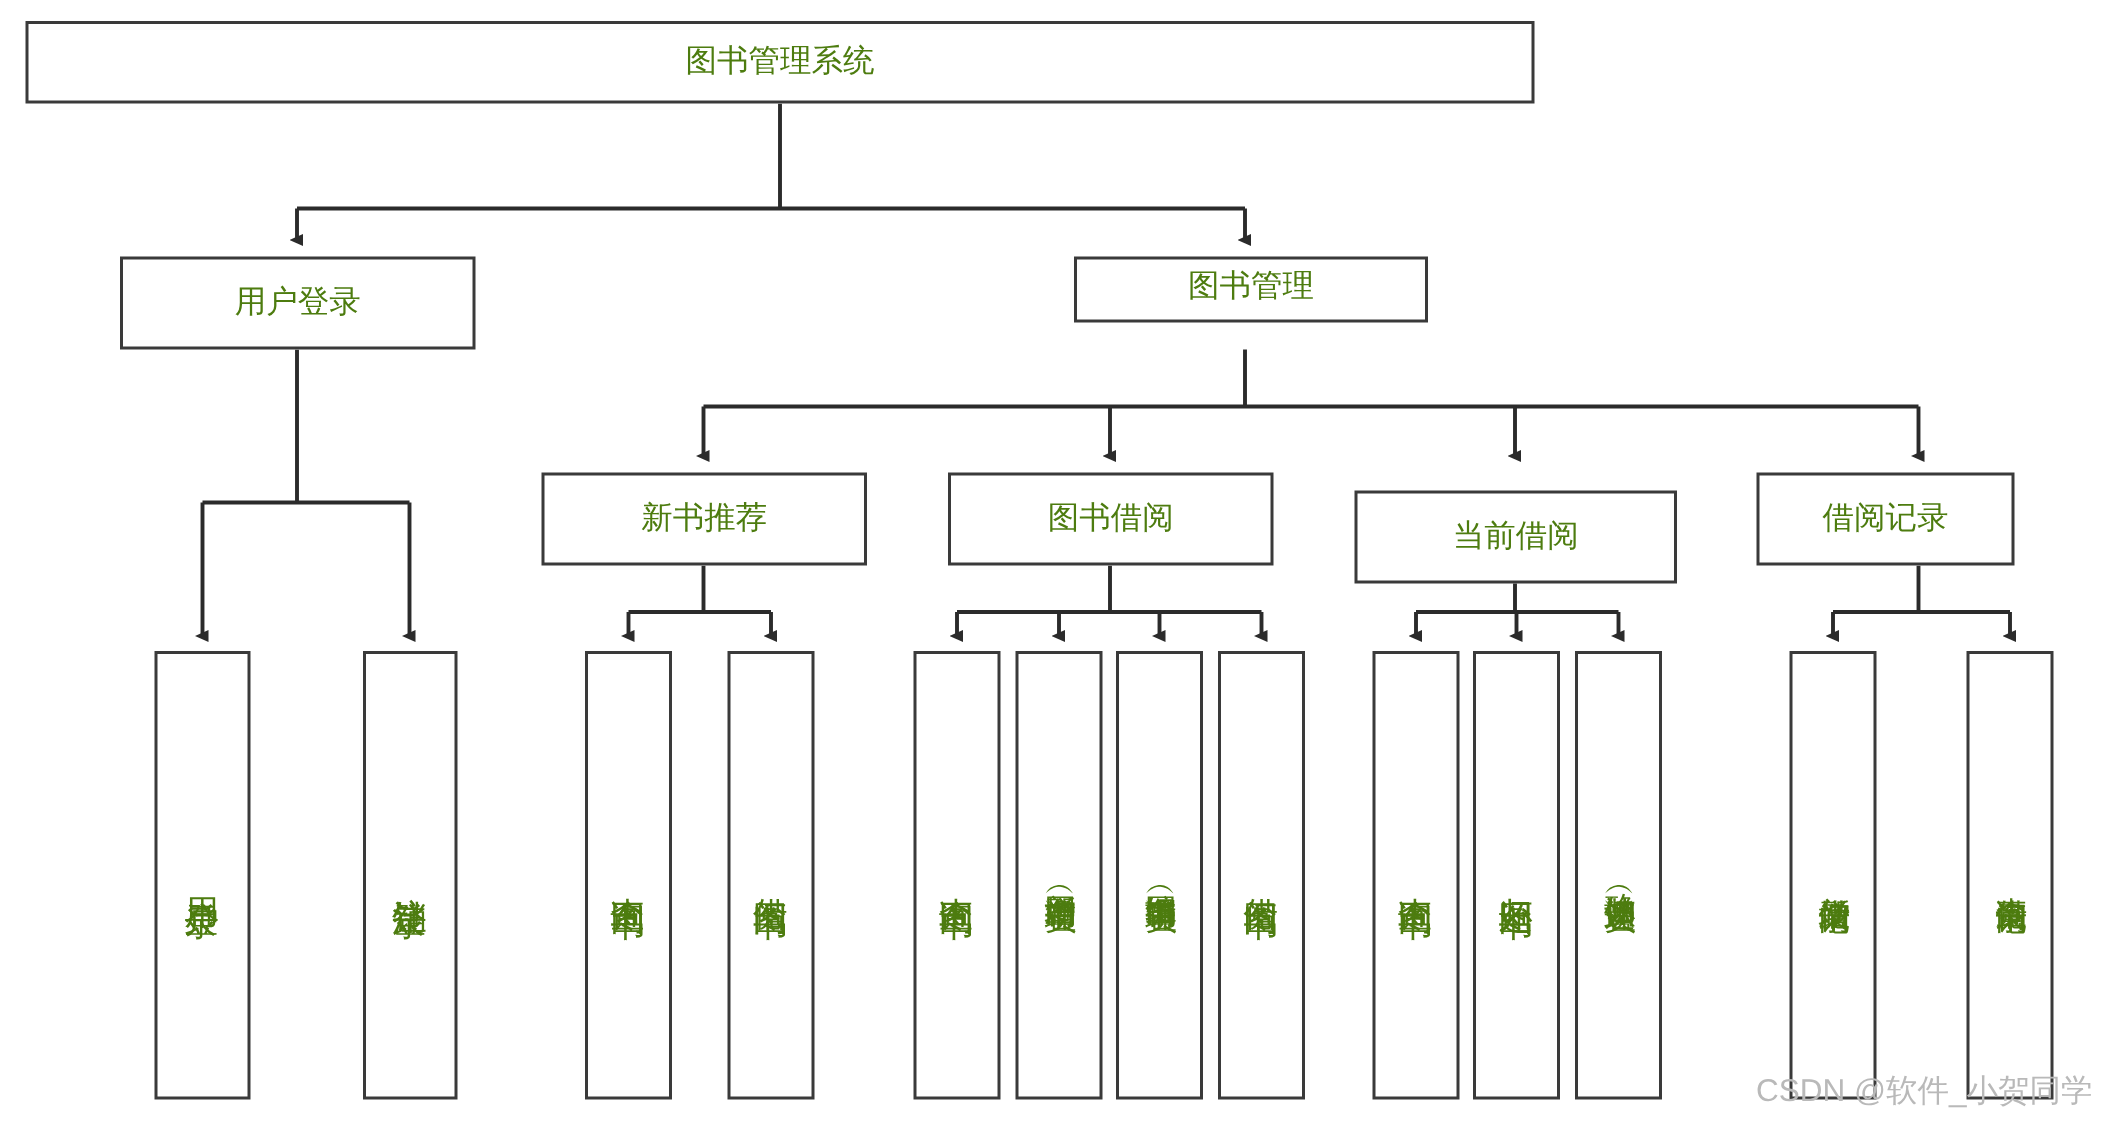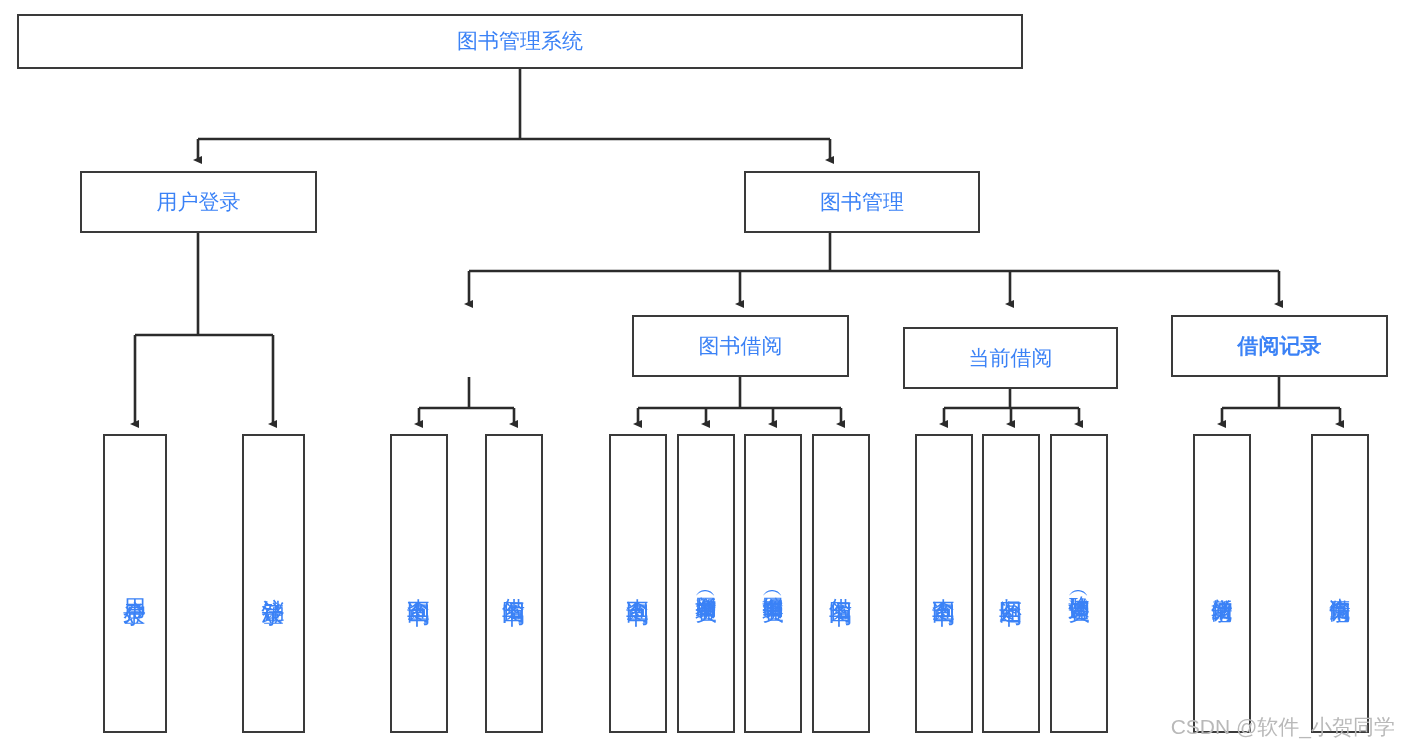--- a/index.html
+++ b/index.html
@@ -26,21 +26,21 @@
     height: 747px;
   }
   .node {
     position: absolute;
     box-sizing: border-box;
     border: 2px solid #3a3a3a;
     background: #ffffff;
     display: flex;
     align-items: center;
     justify-content: center;
-    color: #3b82f6;
+    color: #4d7c0f;
   }
   .node .label {
     display: block;
     text-align: center;
     line-height: 1.15;
     white-space: nowrap;
   }
   .node.horiz .label {
     font-size: 21px;
   }
@@ -124,31 +124,34 @@
     </g>
   </svg>
 
   <div class="node horiz" style="left:17px; top:14px; width:1006px; height:55px;">
     <span class="label">图书管理系统</span>
   </div>
 
   <div class="node horiz" style="left:80px; top:171px; width:237px; height:62px;">
     <span class="label">用户登录</span>
   </div>
-  <div class="node horiz" style="left:744px; top:171px; width:236px; height:62px;">
+  <div class="node horiz" style="left:716px; top:171px; width:236px; height:44px;font-family:Liberation Mono, monospace;">
     <span class="label">图书管理</span>
   </div>
 
+  <div class="node horiz" style="left:361px; top:315px; width:217px; height:62px;">
+    <span class="label">新书推荐</span>
+  </div>
   <div class="node horiz" style="left:632px; top:315px; width:217px; height:62px;">
     <span class="label">图书借阅</span>
   </div>
   <div class="node horiz" style="left:903px; top:315px; width:215px; height:62px;margin-top:12px;">
     <span class="label">当前借阅</span>
   </div>
-  <div class="node horiz" style="left:1171px; top:315px; width:217px; height:62px;font-weight:bold;">
+  <div class="node horiz" style="left:1171px; top:315px; width:172px; height:62px;">
     <span class="label">借阅记录</span>
   </div>
 
   <div class="node vert" style="left:103px; top:434px; width:64px; height:299px;">
     <span class="label">用户登录</span>
   </div>
   <div class="node vert" style="left:242px; top:434px; width:63px; height:299px;">
     <span class="label">注销登录</span>
   </div>
 

